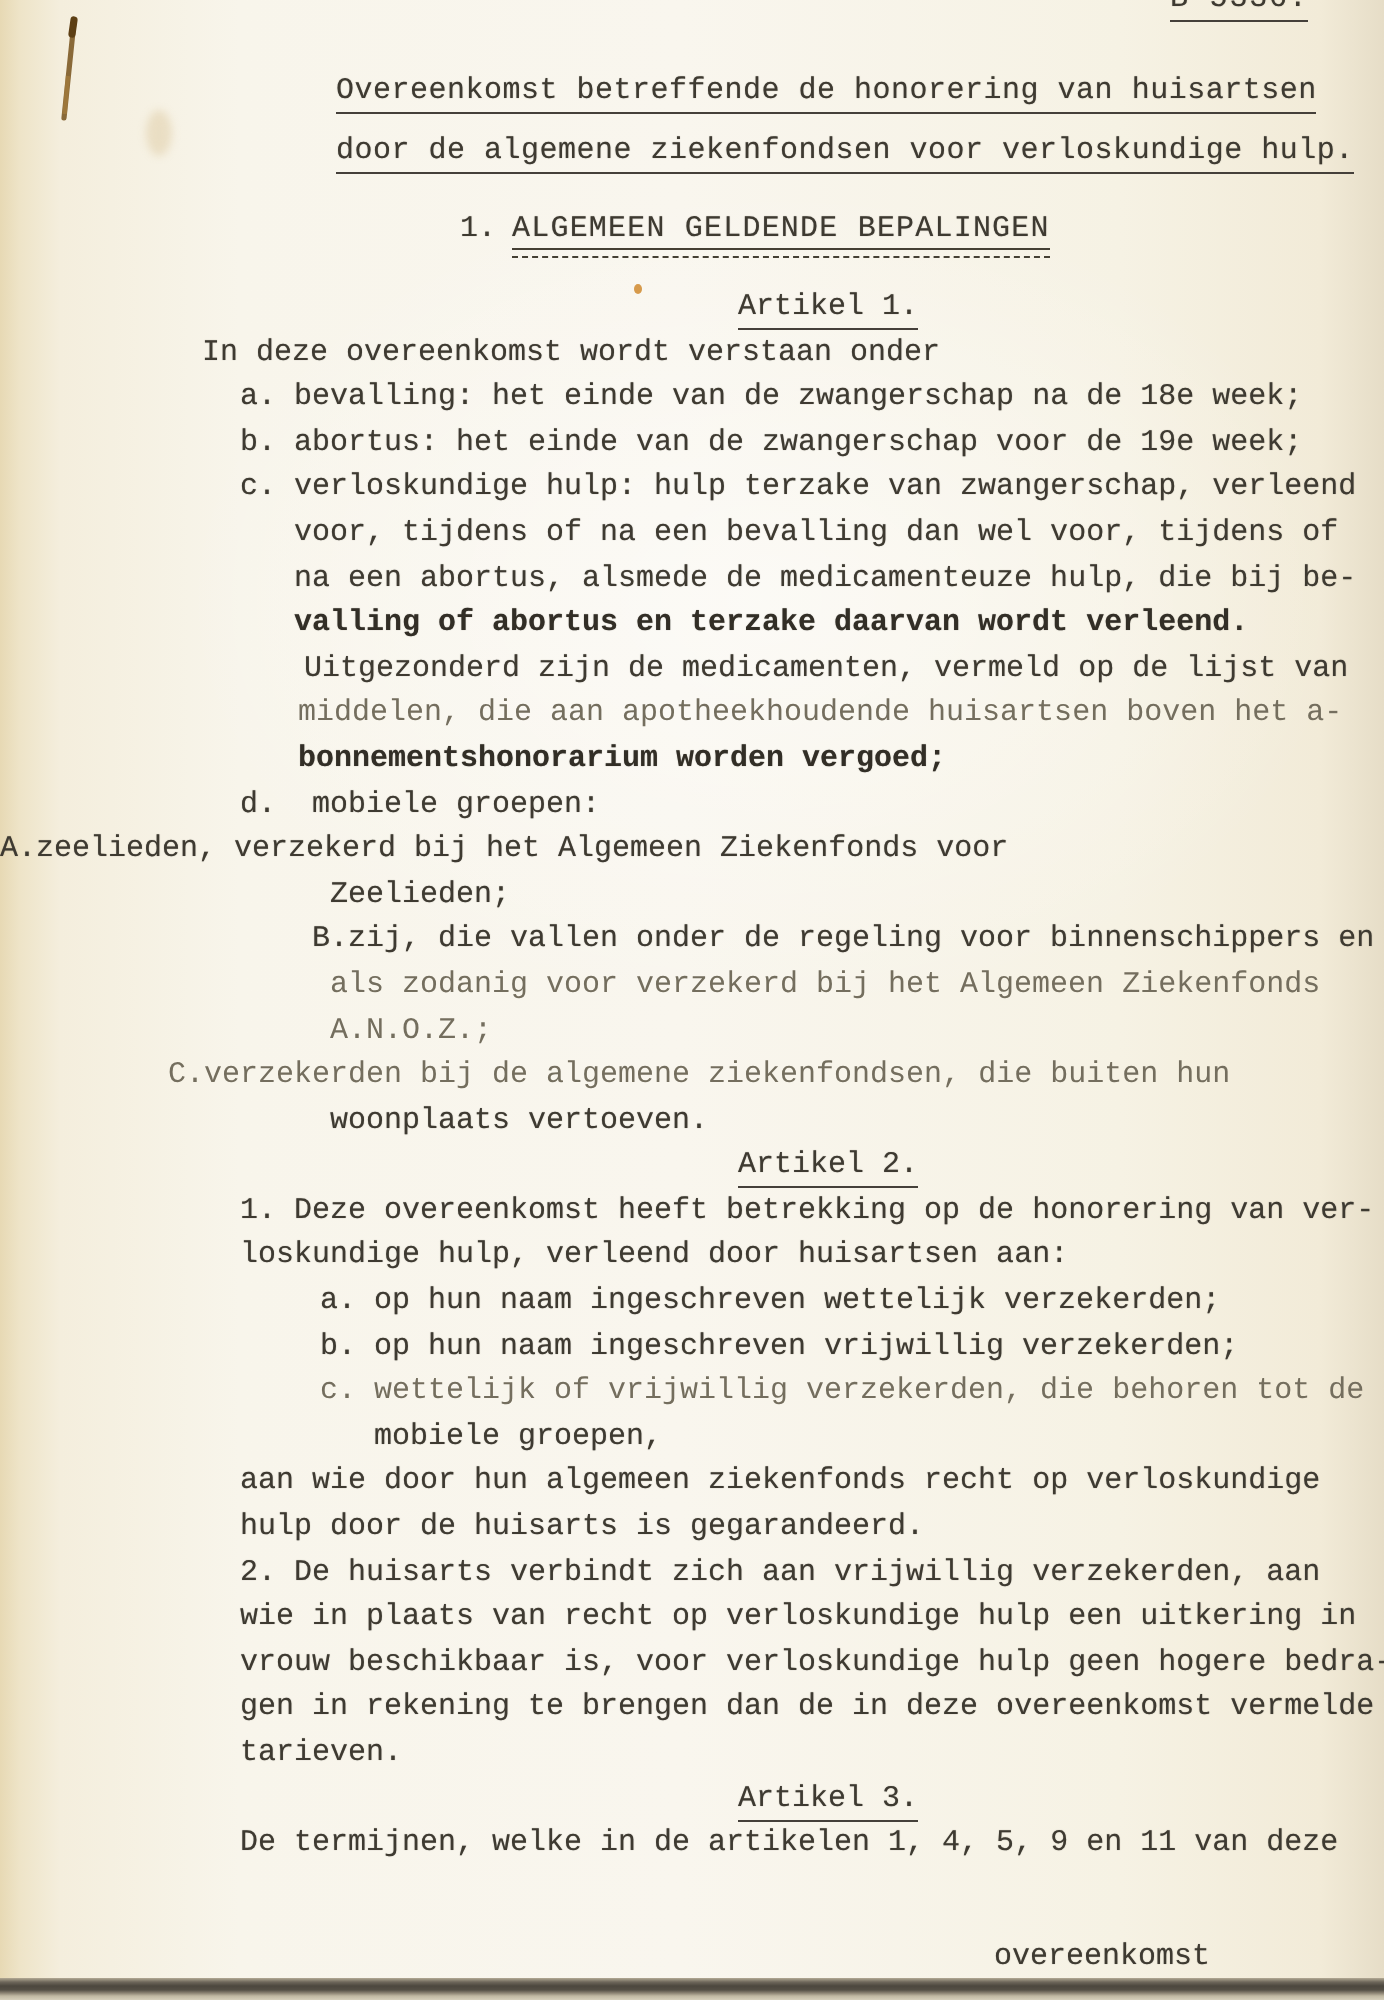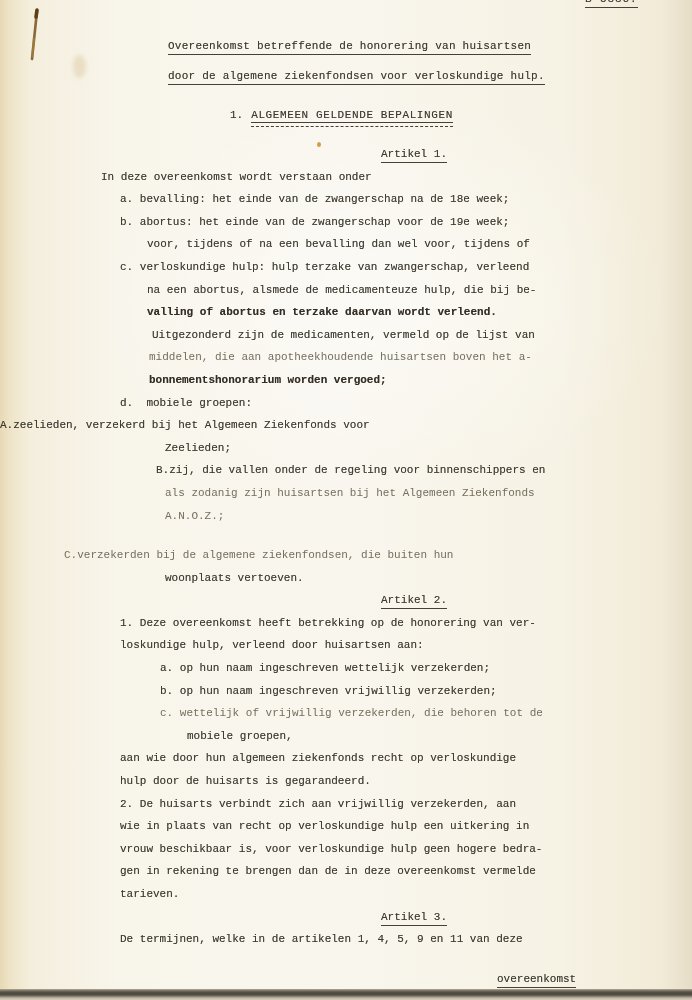--- a/index.html
+++ b/index.html
@@ -1,19 +1,19 @@
 <!DOCTYPE html>
 <html><head>
 <meta charset="utf-8">
 <style>
   html,body{margin:0;padding:0;background:#ffffff;}
   .page{
     position:relative;width:692px;height:1000px;overflow:hidden;
     font-family:"Liberation Mono","DejaVu Sans Mono",monospace;
-    font-size:11px;color:var(--ink,#3e3a31);
+    font-size:15px;color:var(--ink,#3e3a31);
     background:
       radial-gradient(ellipse 420px 300px at 55% 30%, rgba(255,255,255,.5), rgba(255,255,255,0) 70%),
       linear-gradient(90deg,#e7d9b4 0px,#eee4c8 10px,#f4eedd 30px,#f8f5eb 120px,#f9f6ee 340px,#f6f2e4 560px,#f2ebd8 660px,#e6ddc7 692px);
     text-shadow:0 0 .5px rgba(62,58,49,.5);
   }
   .u{border-bottom:1.6px solid var(--underline,rgba(55,50,40,.9));padding-bottom:2px;}
   
   .ref{position:absolute;left:585px;top:-11px;line-height:21px;letter-spacing:.9px;}
   
   .pen{position:absolute;left:24px;top:6px;}
@@ -64,34 +64,34 @@
     <div class="title-line"><span class="u">door de algemene ziekenfondsen voor verloskundige hulp.</span></div>
   </div>
 
   <div class="sect"><span class="num">1.</span><span class="dbl">ALGEMEEN GELDENDE BEPALINGEN</span></div>
 
   <div class="doc-body">
       <div class="row center"><span class="u">Artikel 1.</span></div>
       <div class="row" style="padding-left: 101px;"><span>In deze overeenkomst wordt verstaan onder</span></div>
       <div class="row" style="padding-left: 120px;"><span>a. bevalling: het einde van de zwangerschap na de 18e week;</span></div>
       <div class="row" style="padding-left: 120px;"><span>b. abortus: het einde van de zwangerschap voor de 19e week;</span></div>
+      <div class="row" style="padding-left: 120px;"><span>c. verloskundige hulp: hulp terzake van zwangerschap, verleend</span></div>
       <div class="row" style="padding-left: 147px;"><span>voor, tijdens of na een bevalling dan wel voor, tijdens of</span></div>
-      <div class="row" style="padding-left: 120px;"><span>c. verloskundige hulp: hulp terzake van zwangerschap, verleend</span></div>
       <div class="row" style="padding-left: 147px;"><span>na een abortus, alsmede de medicamenteuze hulp, die bij be-</span></div>
       <div class="row strong" style="padding-left: 147px;"><span>valling of abortus en terzake daarvan wordt verleend.</span></div>
       <div class="row" style="padding-left: 152px;"><span>Uitgezonderd zijn de medicamenten, vermeld op de lijst van</span></div>
       <div class="row light" style="padding-left: 149px;"><span>middelen, die aan apotheekhoudende huisartsen boven het a-</span></div>
       <div class="row strong" style="padding-left: 149px;"><span>bonnementshonorarium worden vergoed;</span></div>
       <div class="row" style="padding-left: 120px;"><span>d.  mobiele groepen:</span></div>
       <div class="row" style=""><span>A.zeelieden, verzekerd bij het Algemeen Ziekenfonds voor</span></div>
       <div class="row" style="padding-left: 165px;"><span>Zeelieden;</span></div>
       <div class="row" style="padding-left: 156px;"><span>B.zij, die vallen onder de regeling voor binnenschippers en</span></div>
-      <div class="row light" style="padding-left: 165px;"><span>als zodanig zijn huisartsen bij het Algemeen Ziekenfonds</span></div>
+      <div class="row light" style="padding-left: 165px;"><span>als zodanig voor verzekerd bij het Algemeen Ziekenfonds</span></div>
       <div class="row light" style="padding-left: 165px;"><span>A.N.O.Z.;</span></div>
-      <div class="row light" style="padding-left: 64px; margin-top: 17px;"><span>C.verzekerden bij de algemene ziekenfondsen, die buiten hun</span></div>
+      <div class="row light" style="padding-left: 84px;"><span>C.verzekerden bij de algemene ziekenfondsen, die buiten hun</span></div>
       <div class="row" style="padding-left: 165px;"><span>woonplaats vertoeven.</span></div>
       <div class="row center"><span class="u">Artikel 2.</span></div>
       <div class="row" style="padding-left: 120px;"><span>1. Deze overeenkomst heeft betrekking op de honorering van ver-</span></div>
       <div class="row" style="padding-left: 120px;"><span>loskundige hulp, verleend door huisartsen aan:</span></div>
       <div class="row" style="padding-left: 160px;"><span>a. op hun naam ingeschreven wettelijk verzekerden;</span></div>
       <div class="row" style="padding-left: 160px;"><span>b. op hun naam ingeschreven vrijwillig verzekerden;</span></div>
       <div class="row light" style="padding-left: 160px;"><span>c. wettelijk of vrijwillig verzekerden, die behoren tot de</span></div>
       <div class="row" style="padding-left: 187px;"><span>mobiele groepen,</span></div>
       <div class="row" style="padding-left: 120px;"><span>aan wie door hun algemeen ziekenfonds recht op verloskundige</span></div>
       <div class="row" style="padding-left: 120px;"><span>hulp door de huisarts is gegarandeerd.</span></div>

